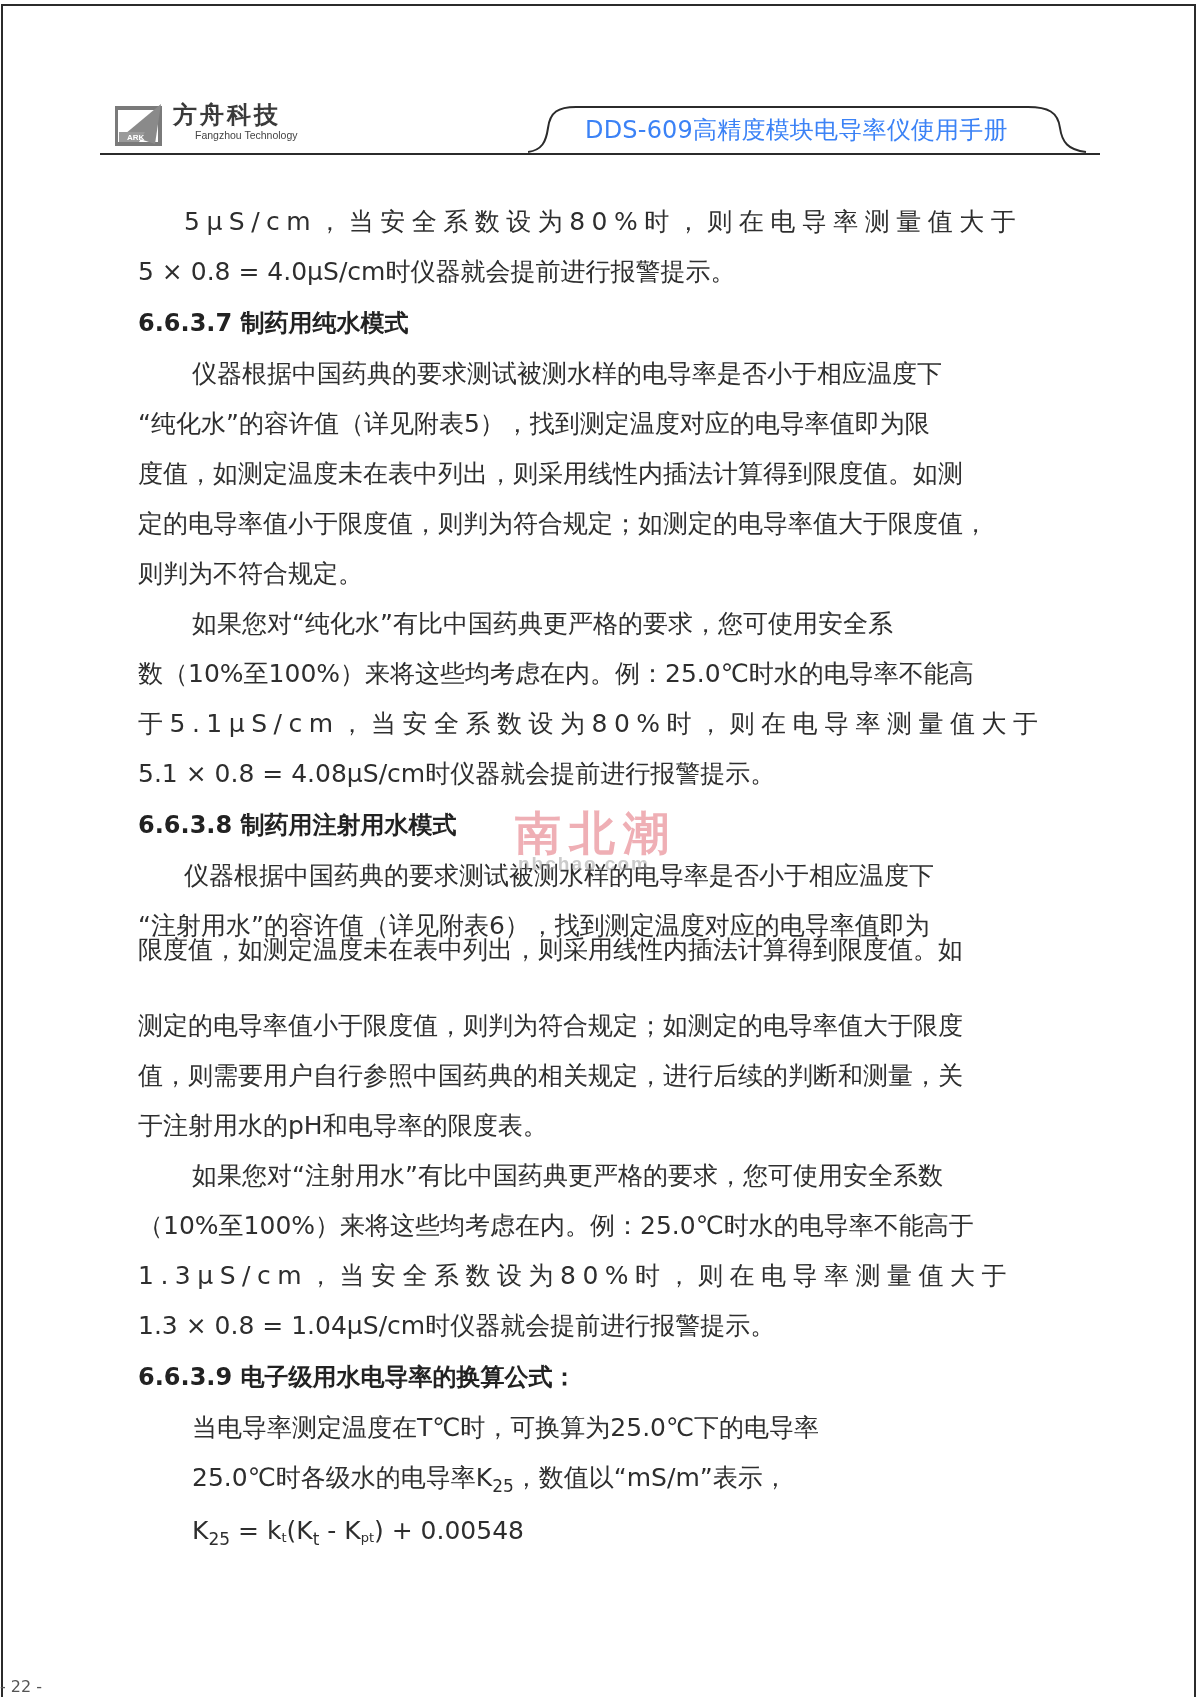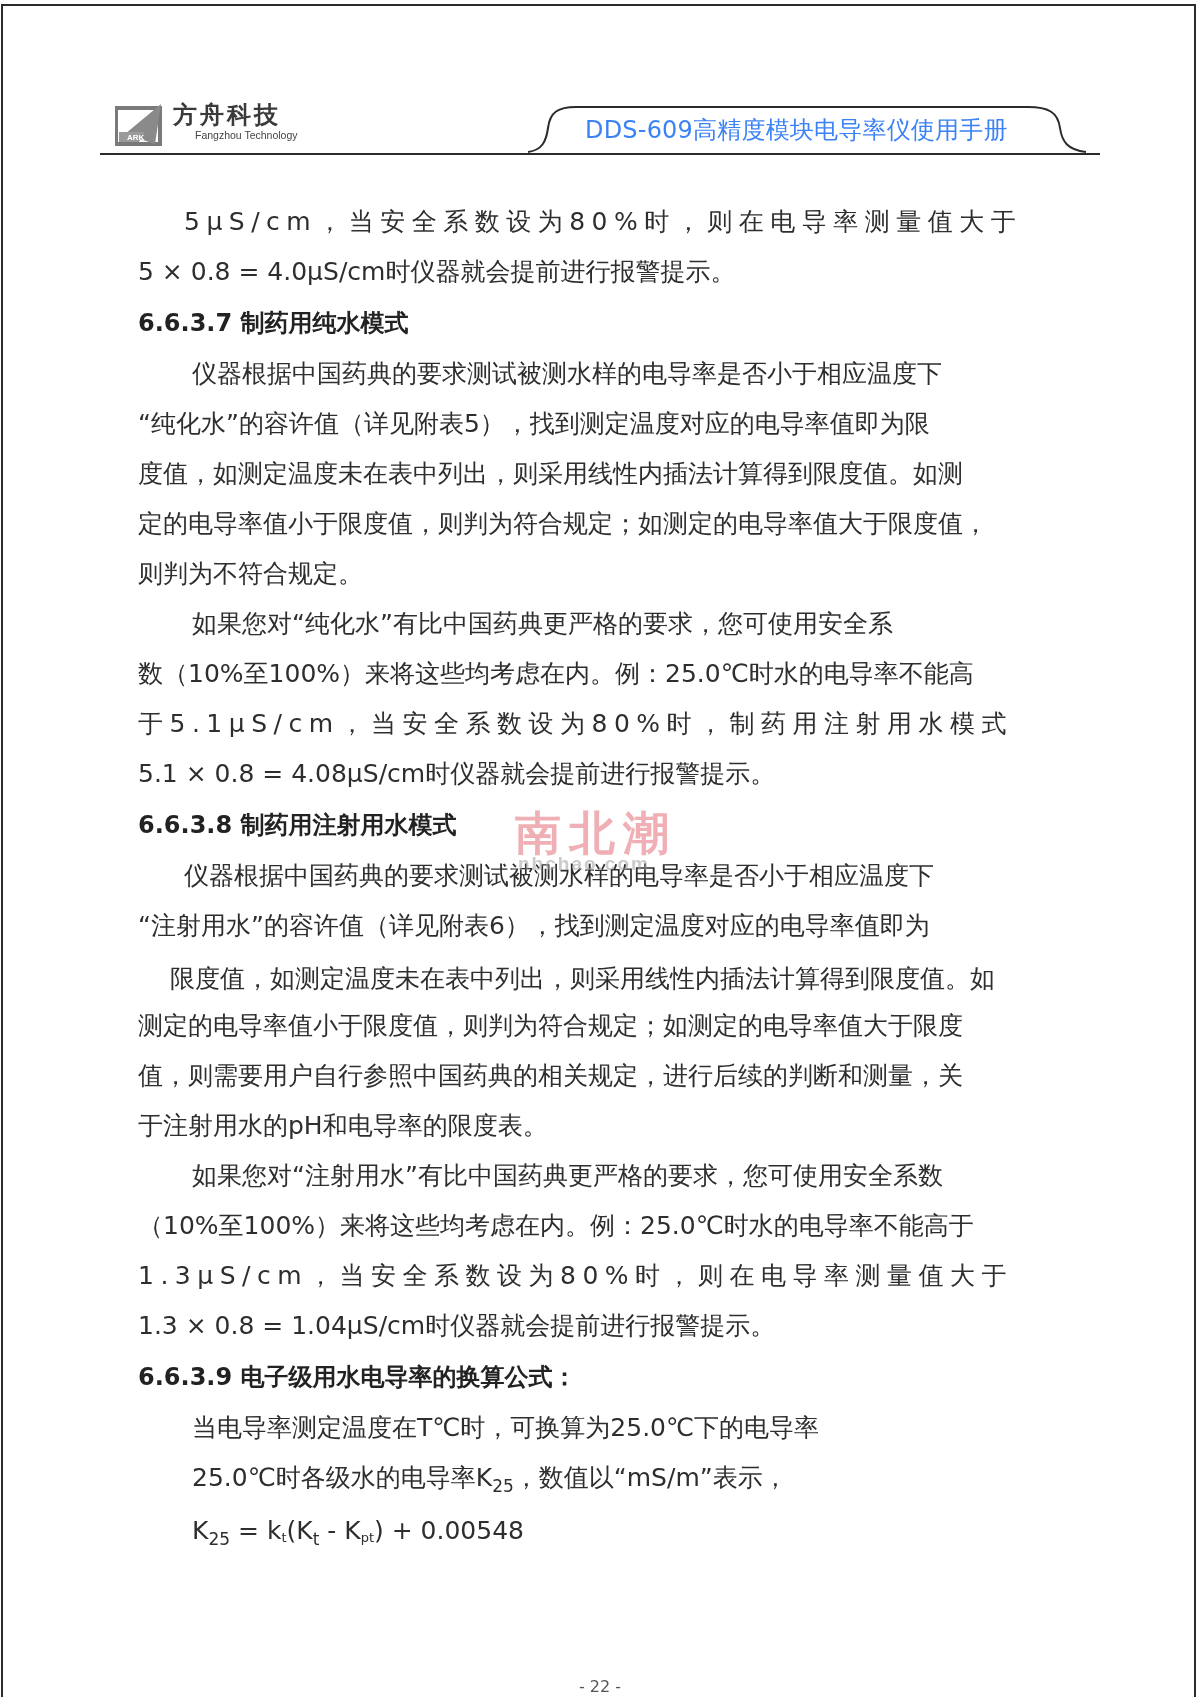--- a/index.html
+++ b/index.html
@@ -26,21 +26,21 @@
   .spaced { letter-spacing: 6.5px; }
   sub { font-size: 17px; vertical-align: -6px; line-height: 0; }
   .sub-sm { font-size: 13px; vertical-align: -3px; }
 
   .watermark { position: absolute; left: 515px; top: 808px; width: 170px; height: 70px; pointer-events: none; }
   .wm-cn { position: absolute; left: 0; top: 0; font-size: 46px; color: rgba(225,110,120,0.55);
            font-family: "DejaVu Serif", serif; letter-spacing: 8px; font-weight: bold; line-height: 50px; }
   .wm-en { position: absolute; left: 3px; top: 46px; font-size: 19px; color: rgba(160,160,160,0.55);
            font-family: "Liberation Sans", sans-serif; letter-spacing: 2px; font-weight: bold; line-height: 20px; }
 
-  .page-number { position: absolute; left: 0; width: 1200px; top: 1677px; text-align: center;
+  .page-number { position: absolute; left: 0; width: 1200px; top: 1677px; text-align: left;
                  font-size: 16px; color: #555; line-height: 20px; }
 </style>
 </head>
 <body>
 
 <div class="page-border"></div>
 
 <div>
   <svg class="logo" viewBox="0 0 52 44" width="52" height="44">
     <rect x="1" y="6" width="44" height="36" fill="none" stroke="#7a7a7a" stroke-width="4"></rect>
@@ -64,26 +64,26 @@
   <div class="line spaced" style="top:5px;left:46px;">5μS/cm，当安全系数设为80%时，则在电导率测量值大于</div>
   <div class="line" style="top:55px;">5 × 0.8 = 4.0μS/cm时仪器就会提前进行报警提示。</div>
   <div class="line heading" style="top:106px;">6.6.3.7  制药用纯水模式</div>
   <div class="line" style="top:157px;left:54px;">仪器根据中国药典的要求测试被测水样的电导率是否小于相应温度下</div>
   <div class="line" style="top:207px;">“纯化水”的容许值（详见附表5），找到测定温度对应的电导率值即为限</div>
   <div class="line" style="top:257px;">度值，如测定温度未在表中列出，则采用线性内插法计算得到限度值。如测</div>
   <div class="line" style="top:307px;">定的电导率值小于限度值，则判为符合规定；如测定的电导率值大于限度值，</div>
   <div class="line" style="top:357px;">则判为不符合规定。</div>
   <div class="line" style="top:407px;left:54px;">如果您对“纯化水”有比中国药典更严格的要求，您可使用安全系</div>
   <div class="line" style="top:457px;">数（10%至100%）来将这些均考虑在内。例：25.0℃时水的电导率不能高</div>
-  <div class="line spaced" style="top:507px;">于5.1μS/cm，当安全系数设为80%时，制药用注射用水模式</div>
+  <div class="line spaced" style="top:507px;">于5.1μS/cm，当安全系数设为80%时，则在电导率测量值大于</div>
   <div class="line" style="top:557px;">5.1 × 0.8 = 4.08μS/cm时仪器就会提前进行报警提示。</div>
   <div class="line heading" style="top:608px;">6.6.3.8  制药用注射用水模式</div>
   <div class="line" style="top:659px;left:46px;">仪器根据中国药典的要求测试被测水样的电导率是否小于相应温度下</div>
   <div class="line" style="top:709px;">“注射用水”的容许值（详见附表6），找到测定温度对应的电导率值即为</div>
-  <div class="line" style="top:762px;margin-left:32px;">限度值，如测定温度未在表中列出，则采用线性内插法计算得到限度值。如</div>
+  <div class="line" style="top:733px;">限度值，如测定温度未在表中列出，则采用线性内插法计算得到限度值。如</div>
   <div class="line" style="top:809px;">测定的电导率值小于限度值，则判为符合规定；如测定的电导率值大于限度</div>
   <div class="line" style="top:859px;">值，则需要用户自行参照中国药典的相关规定，进行后续的判断和测量，关</div>
   <div class="line" style="top:909px;">于注射用水的pH和电导率的限度表。</div>
   <div class="line" style="top:959px;left:54px;">如果您对“注射用水”有比中国药典更严格的要求，您可使用安全系数</div>
   <div class="line" style="top:1009px;">（10%至100%）来将这些均考虑在内。例：25.0℃时水的电导率不能高于</div>
   <div class="line spaced" style="top:1059px;">1.3μS/cm，当安全系数设为80%时，则在电导率测量值大于</div>
   <div class="line" style="top:1109px;">1.3 × 0.8 = 1.04μS/cm时仪器就会提前进行报警提示。</div>
   <div class="line heading" style="top:1160px;">6.6.3.9  电子级用水电导率的换算公式：</div>
   <div class="line" style="top:1211px;left:54px;">当电导率测定温度在T℃时，可换算为25.0℃下的电导率</div>
 

